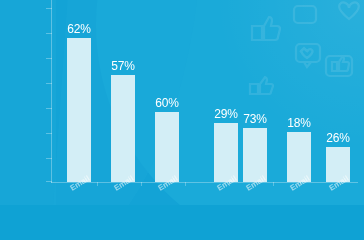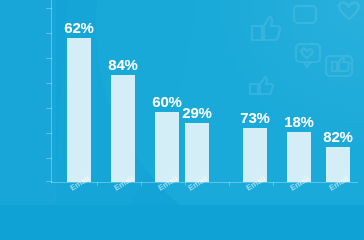--- a/index.html
+++ b/index.html
@@ -117,22 +117,22 @@
     background: #d3eef6;
     box-sizing: border-box;
   }
   .bar-value {
     position: absolute;
     left: 50%;
     transform: translateX(-50%);
     bottom: 100%;
     margin-bottom: 3px;
     color: #ffffff;
-    font-size: 15px;
-    font-weight: bold;
+    font-size: 12px;
+    font-weight: normal;
     letter-spacing: -.2px;
     white-space: nowrap;
     line-height: 1;
   }
   .bar-label {
     position: absolute;
     top: 100%;
     left: 2px;
     margin-top: 4px;
     color: rgba(255,255,255,.55);
@@ -208,49 +208,49 @@
 
   <div class="bars">
 
     <div class="bar-group" style="left:67px">
       <span class="bar-value">62%</span>
       <div class="bar" style="height:144px"></div>
       <span class="bar-label">Email</span>
     </div>
 
     <div class="bar-group" style="left:111px">
-      <span class="bar-value">84%</span>
+      <span class="bar-value">57%</span>
       <div class="bar" style="height:107px"></div>
       <span class="bar-label">Email</span>
     </div>
 
     <div class="bar-group" style="left:155px">
       <span class="bar-value">60%</span>
       <div class="bar" style="height:70px"></div>
       <span class="bar-label">Email</span>
     </div>
 
-    <div class="bar-group" style="left:185px">
+    <div class="bar-group" style="left:214px">
       <span class="bar-value">29%</span>
       <div class="bar" style="height:59px"></div>
       <span class="bar-label">Email</span>
     </div>
 
     <div class="bar-group" style="left:243px">
       <span class="bar-value">73%</span>
       <div class="bar" style="height:54px"></div>
       <span class="bar-label">Email</span>
     </div>
 
     <div class="bar-group" style="left:287px">
       <span class="bar-value">18%</span>
       <div class="bar" style="height:50px"></div>
       <span class="bar-label">Email</span>
     </div>
 
     <div class="bar-group" style="left:326px">
-      <span class="bar-value">82%</span>
+      <span class="bar-value">26%</span>
       <div class="bar" style="height:35px"></div>
       <span class="bar-label">Email</span>
     </div>
 
   </div>
 </div>
 
 </body></html>

